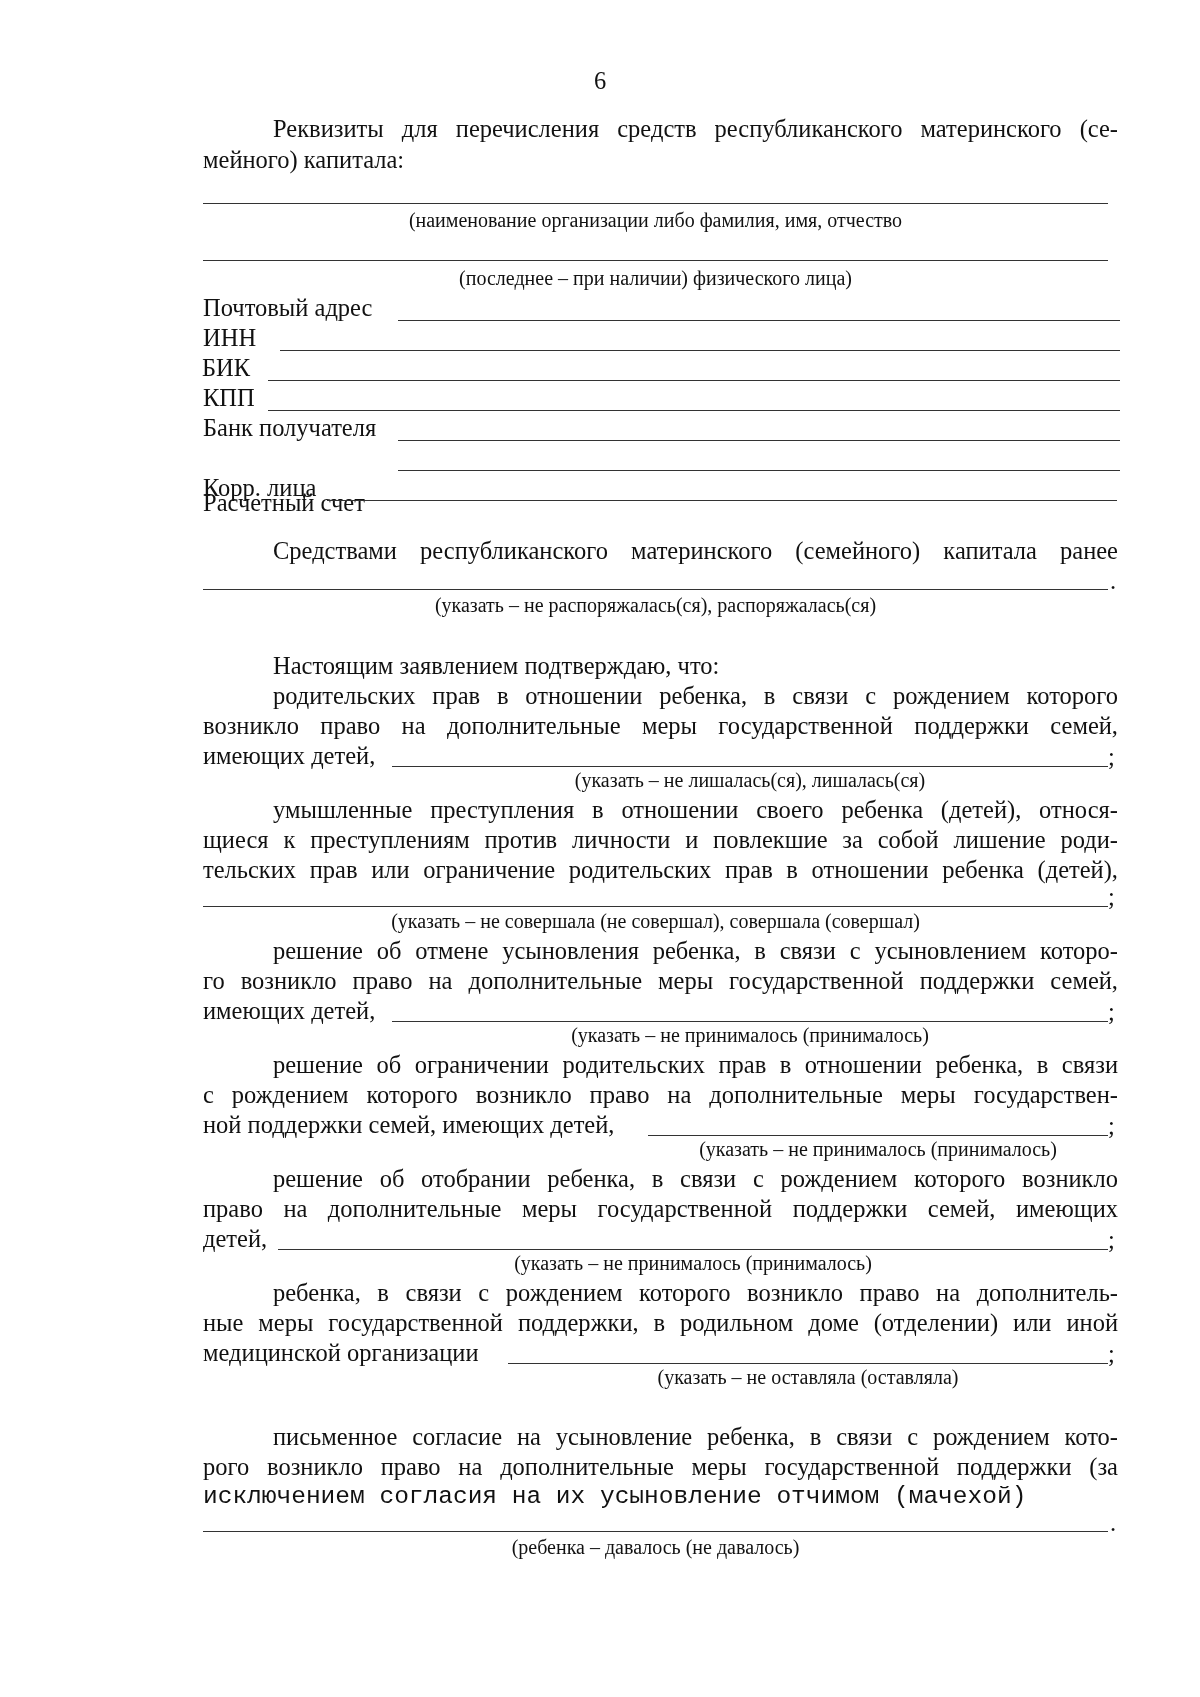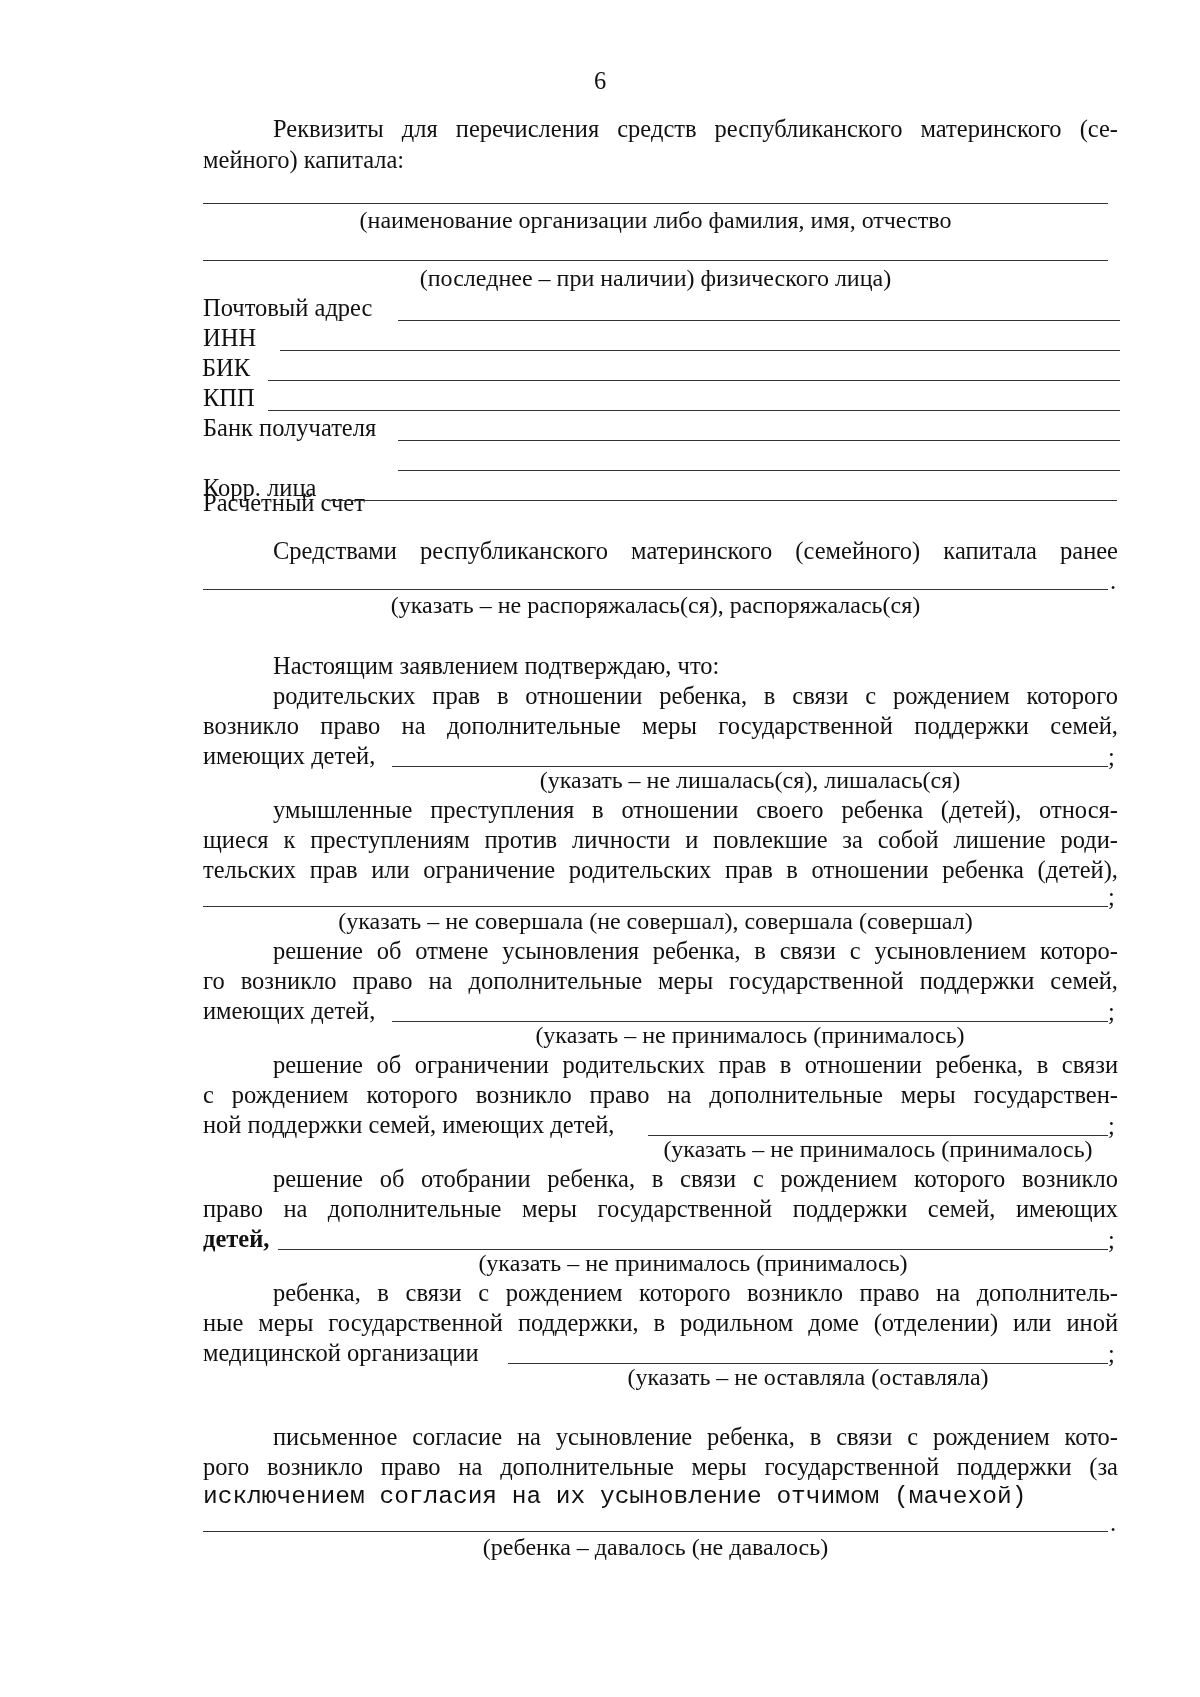--- a/index.html
+++ b/index.html
@@ -1,20 +1,20 @@
 <!DOCTYPE html>
 <html><head>
 <meta charset="utf-8">
 <style>
   html, body { margin: 0; padding: 0; background: #ffffff; }
   body { width: 1200px; height: 1697px; position: relative; overflow: hidden;
          font-family: "Liberation Serif", "DejaVu Serif", serif; color: #111; }
   .abs { position: absolute; }
   .t { font-size: 24.5px; line-height: 30px; white-space: nowrap; }
-  .small { font-size: 24px; line-height: 22px; white-space: nowrap; }
+  .small { font-size: 20px; line-height: 22px; white-space: nowrap; }
   .line { position: absolute; height: 0; border-top: 1.6px solid #333; }
   .center { text-align: center; }
   .just { text-align: justify; text-align-last: justify; white-space: normal; }
   .punct { position: absolute; font-size: 24.5px; line-height: 30px; }
 </style>
 </head>
 <body>
 
 <div class="abs t center" style="left:0;width:1200px;top:66px;">6</div>
 
@@ -77,21 +77,21 @@
 
 <div class="abs t just" style="left:273px;width:845px;top:1050px;">решение об ограничении родительских прав в отношении ребенка, в связи</div>
 <div class="abs t just" style="left:203px;width:915px;top:1080px;">с рождением которого возникло право на дополнительные меры государствен-</div>
 <div class="abs t" style="left:203px;top:1110px;">ной поддержки семей, имеющих детей,</div>
 <div class="line" style="left:648px;width:460px;top:1135px;"></div>
 <div class="punct" style="left:1108px;top:1111px;">;</div>
 <div class="abs small center" style="left:648px;width:460px;top:1138px;">(указать – не принималось (принималось)</div>
 
 <div class="abs t just" style="left:273px;width:845px;top:1164px;">решение об отобрании ребенка, в связи с рождением которого возникло</div>
 <div class="abs t just" style="left:203px;width:915px;top:1194px;">право на дополнительные меры государственной поддержки семей, имеющих</div>
-<div class="abs t" style="left:203px;top:1224px;font-weight:bold;">детей,</div>
+<div class="abs t" style="left:203px;top:1224px;">детей,</div>
 <div class="line" style="left:278px;width:830px;top:1249px;"></div>
 <div class="punct" style="left:1108px;top:1225px;">;</div>
 <div class="abs small center" style="left:278px;width:830px;top:1252px;">(указать – не принималось (принималось)</div>
 
 <div class="abs t just" style="left:273px;width:845px;top:1278px;">ребенка, в связи с рождением которого возникло право на дополнитель-</div>
 <div class="abs t just" style="left:203px;width:915px;top:1308px;">ные меры государственной поддержки, в родильном доме (отделении) или иной</div>
 <div class="abs t" style="left:203px;top:1338px;">медицинской организации</div>
 <div class="line" style="left:508px;width:600px;top:1363px;"></div>
 <div class="punct" style="left:1108px;top:1339px;">;</div>
 <div class="abs small center" style="left:508px;width:600px;top:1366px;">(указать – не оставляла (оставляла)</div>

